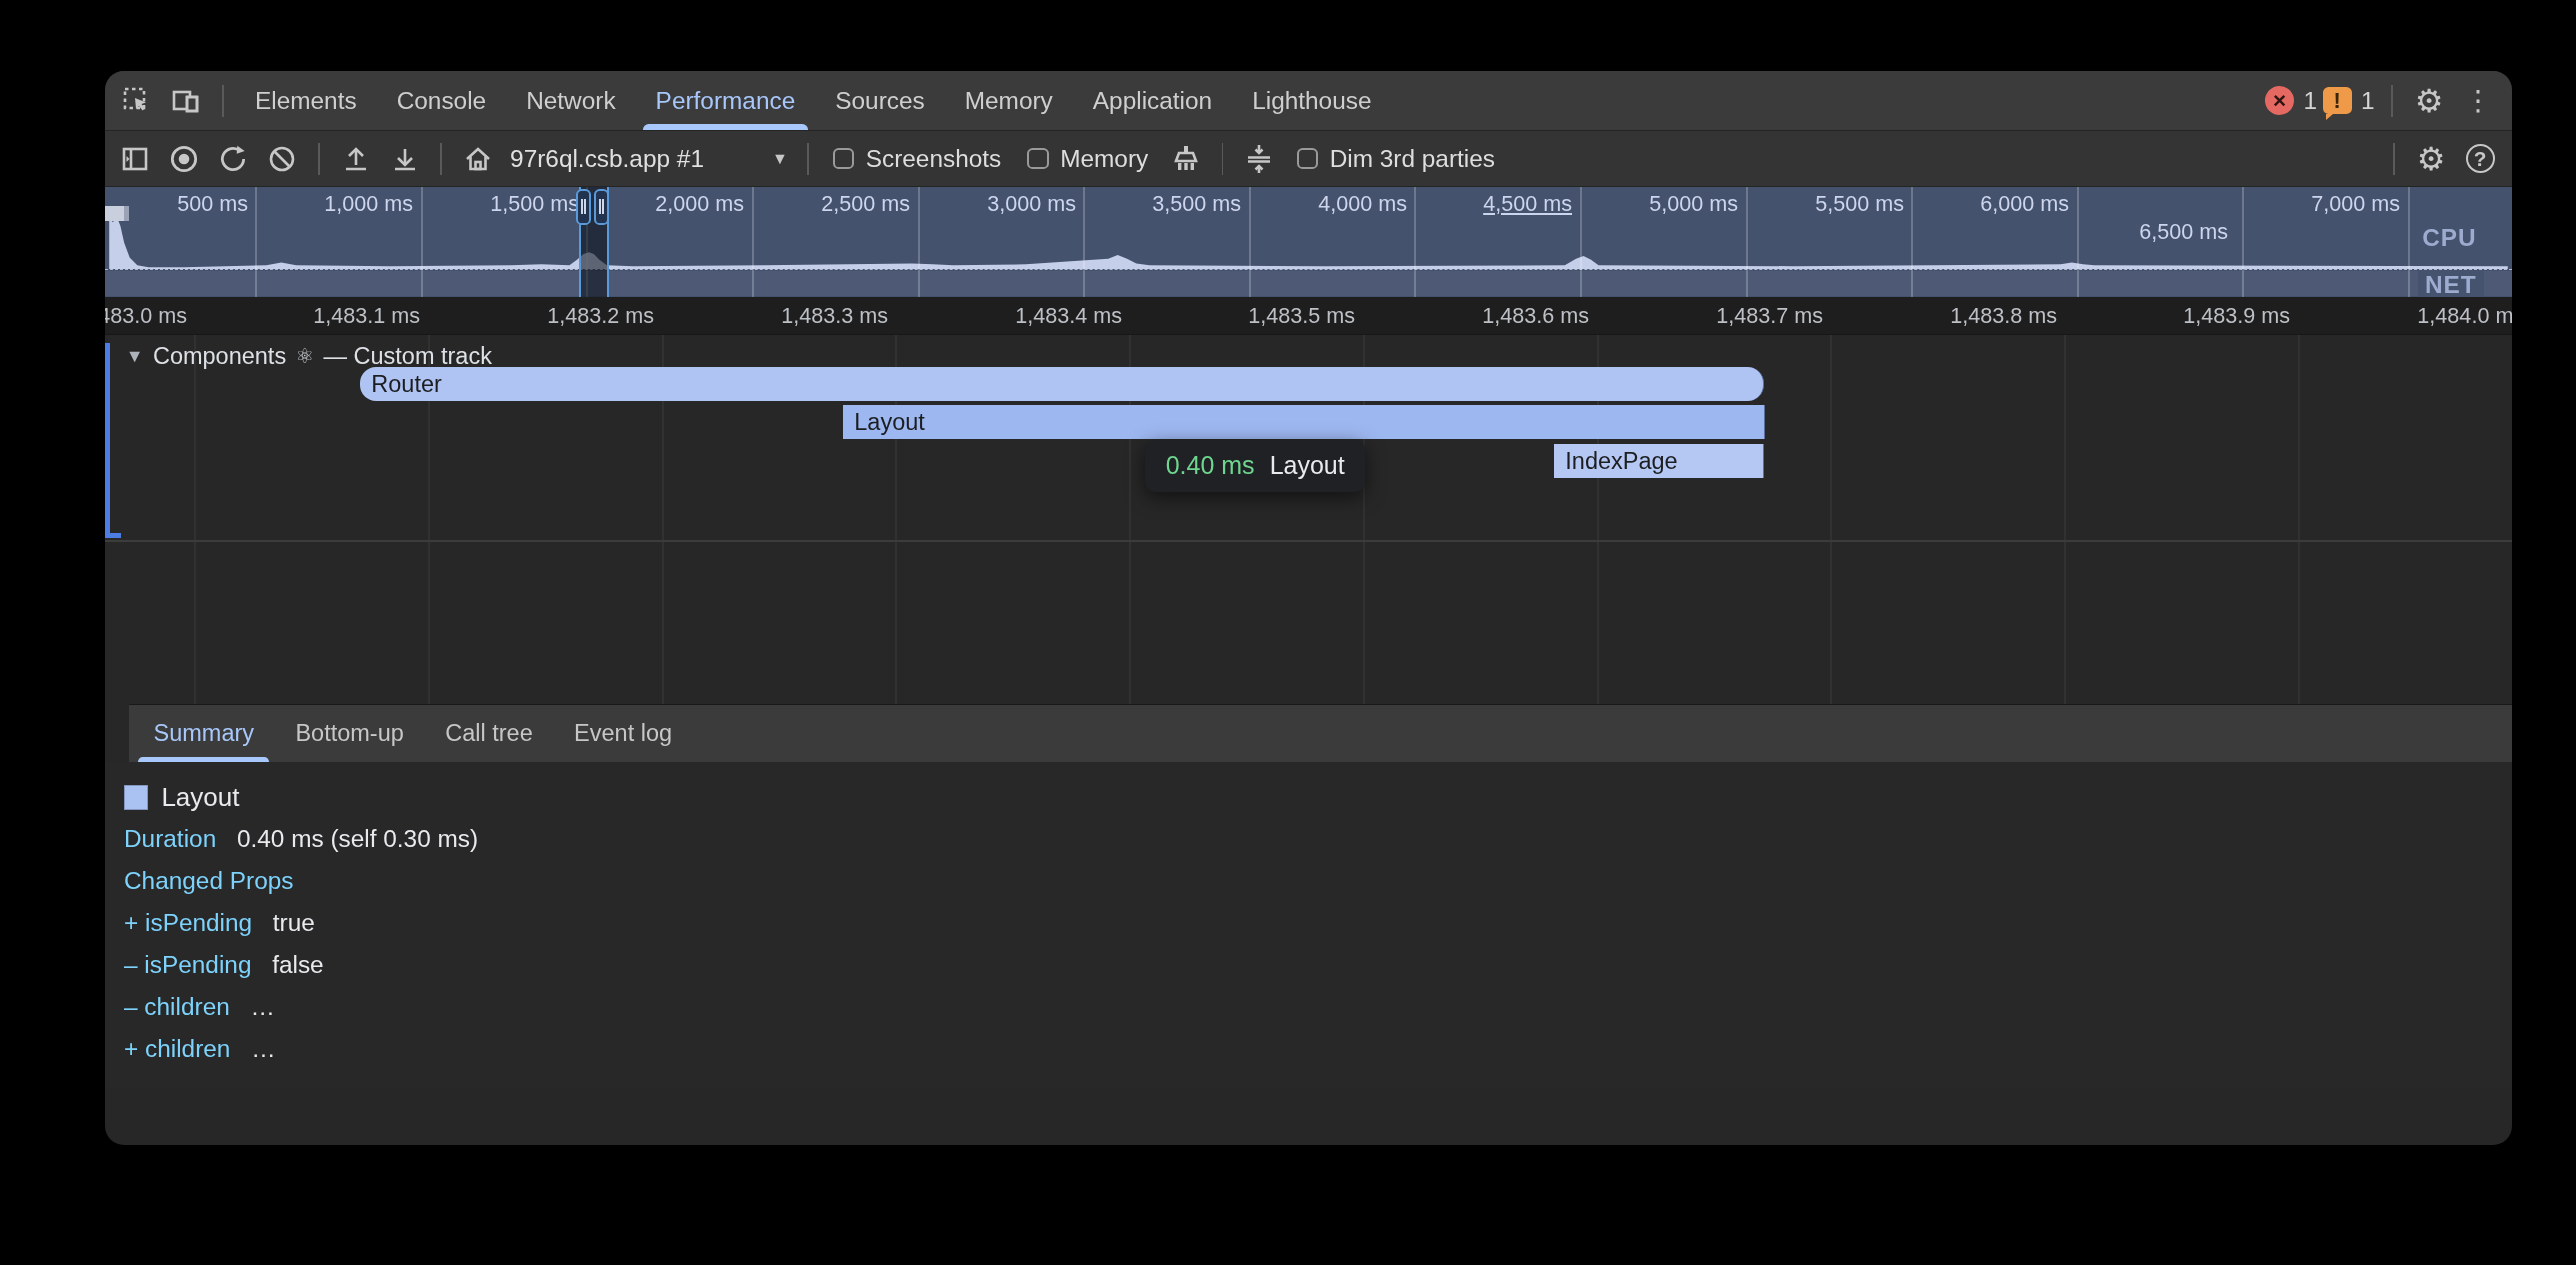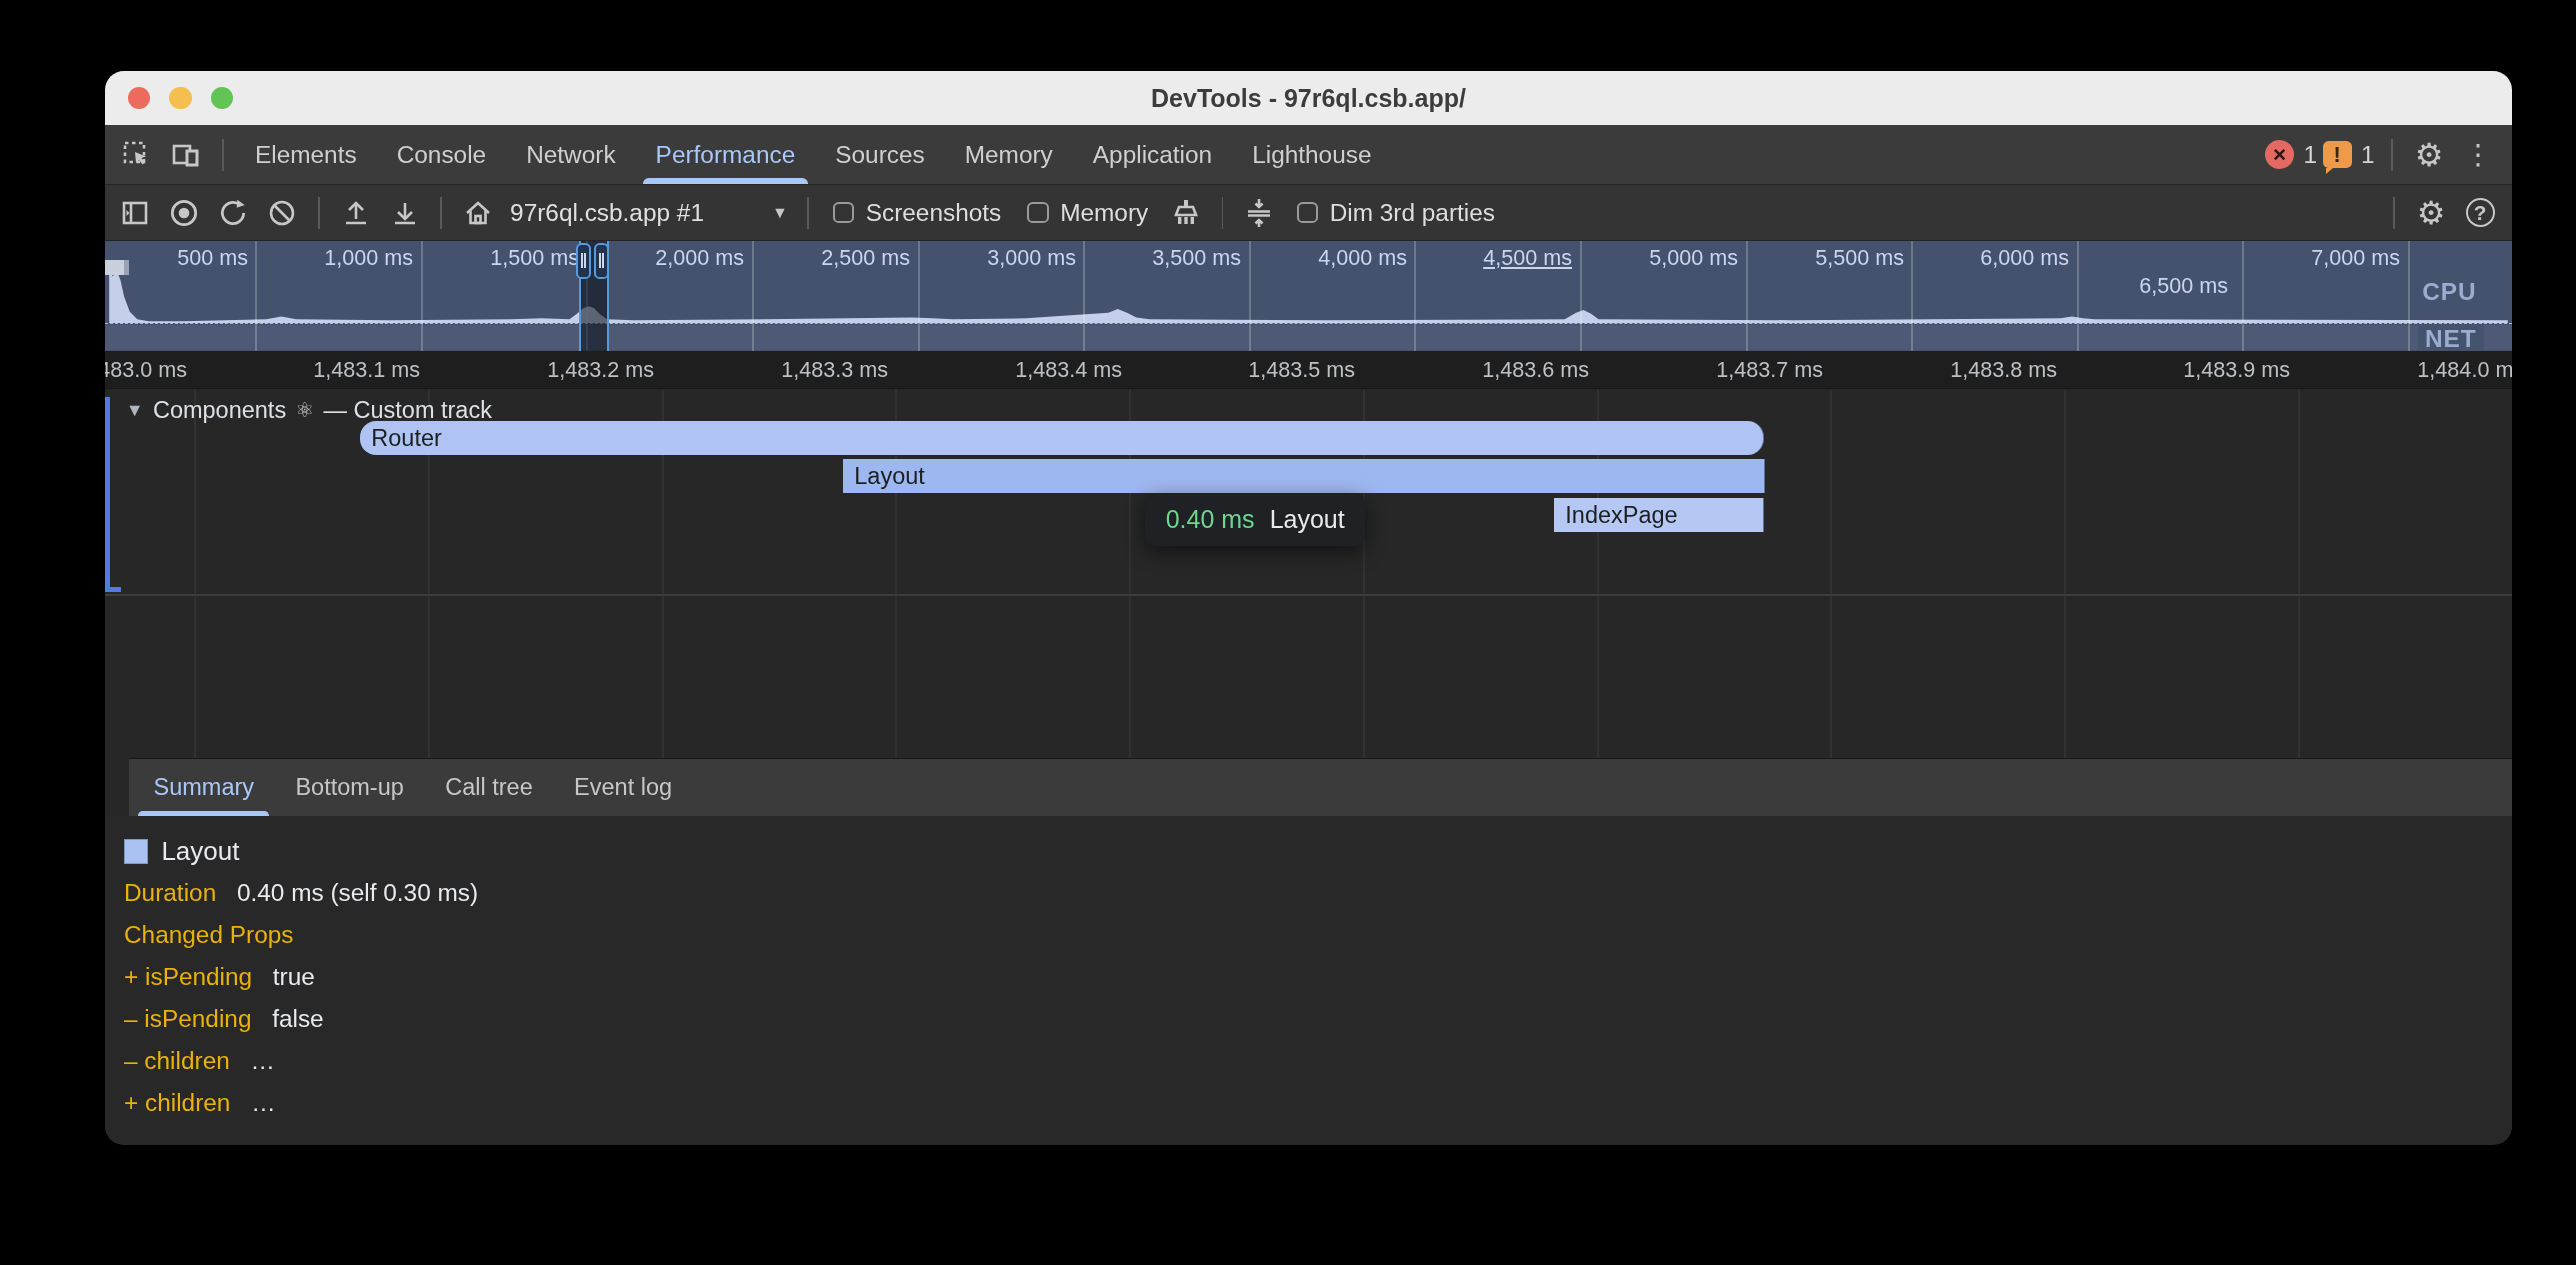--- a/index.html
+++ b/index.html
@@ -87,36 +87,28 @@
            color:#c7c7c7;margin-left:24px; }
   .btab { padding:0 20.7px; height:100%; display:flex; align-items:center; font-size:23.5px; position:relative; }
   .btab.selected { color:#a8c7fa; }
   .btab.selected::after { content:""; position:absolute; left:5.6px; right:5.6px; bottom:0; height:4.7px;
                           border-radius:4.7px 4.7px 0 0; background:#a8c7fa; }
   .summary { background:#282828; height:327px; padding:15px 0 0 19px; }
   .sum-title { display:flex; align-items:center; gap:13px; height:41px; }
   .sum-swatch { width:24.4px; height:24.4px; background:#a9c2f1; border:1.9px solid #8296c0; }
   .sum-title span { font-size:26px; color:#e8eaed; }
   .sum-row { display:flex; align-items:center; height:42px; font-size:24.4px; }
-  .sum-row .lbl { color:#eab308; }
+  .sum-row .lbl { color:#7dd3fc; }
   .sum-row .val { color:#e8eaed; margin-left:20.7px; }
 </style>
 </head>
 <body>
 
 <div class="window">
 
-  <div class="titlebar">
-    <div class="lights">
-      <div class="light" style="background:#ec6a5e"></div>
-      <div class="light" style="background:#f5bf4f"></div>
-      <div class="light" style="background:#61c455"></div>
-    </div>
-    <div class="title">DevTools - 97r6ql.csb.app/</div>
-  </div>
 
   <div class="tabbar">
     <div class="icon-btn" style="margin-left:7.5px">
       <svg width="32" height="32" viewBox="0 0 32 32">
         <rect x="4" y="4" width="19" height="19" stroke-dasharray="3.5 3.5"></rect>
         <path d="M14 13 L25 17.5 L20.5 19 L24 23.5 L21.5 25.5 L18 21 L15 24 Z" fill="#c7c7c7" stroke="none"></path>
       </svg>
     </div>
     <div class="icon-btn">
       <svg width="32" height="32" viewBox="0 0 32 32">

